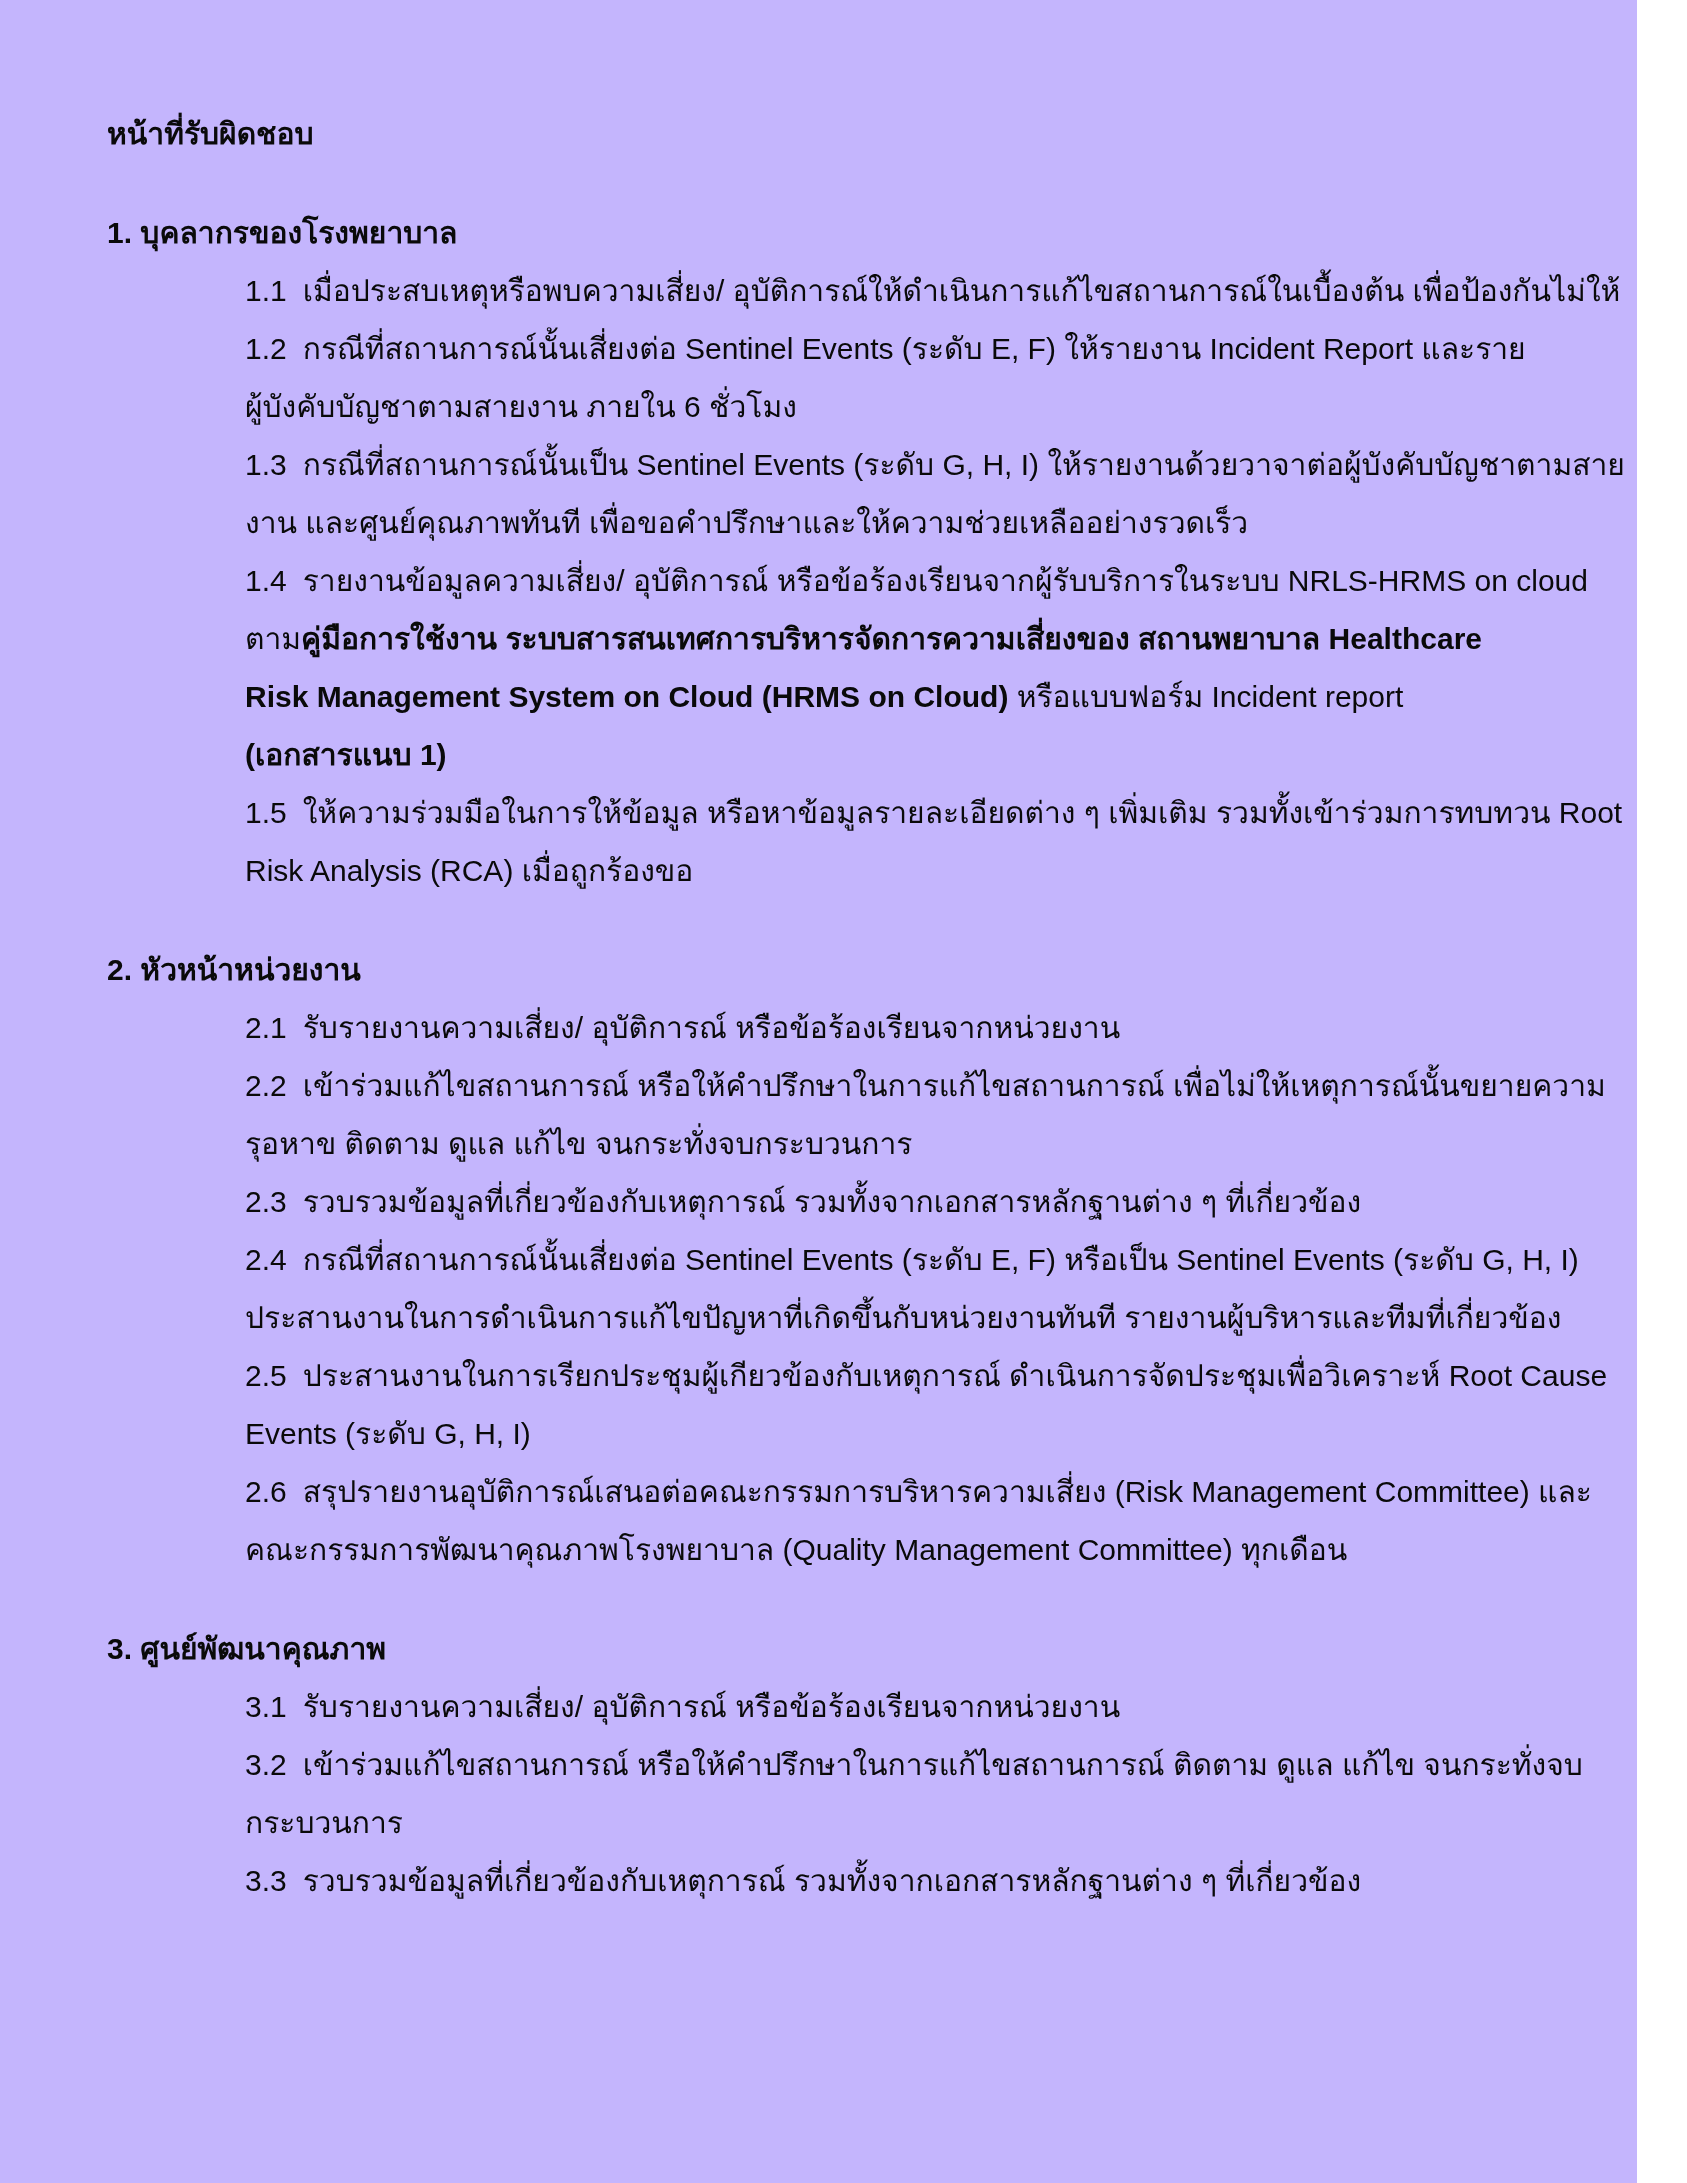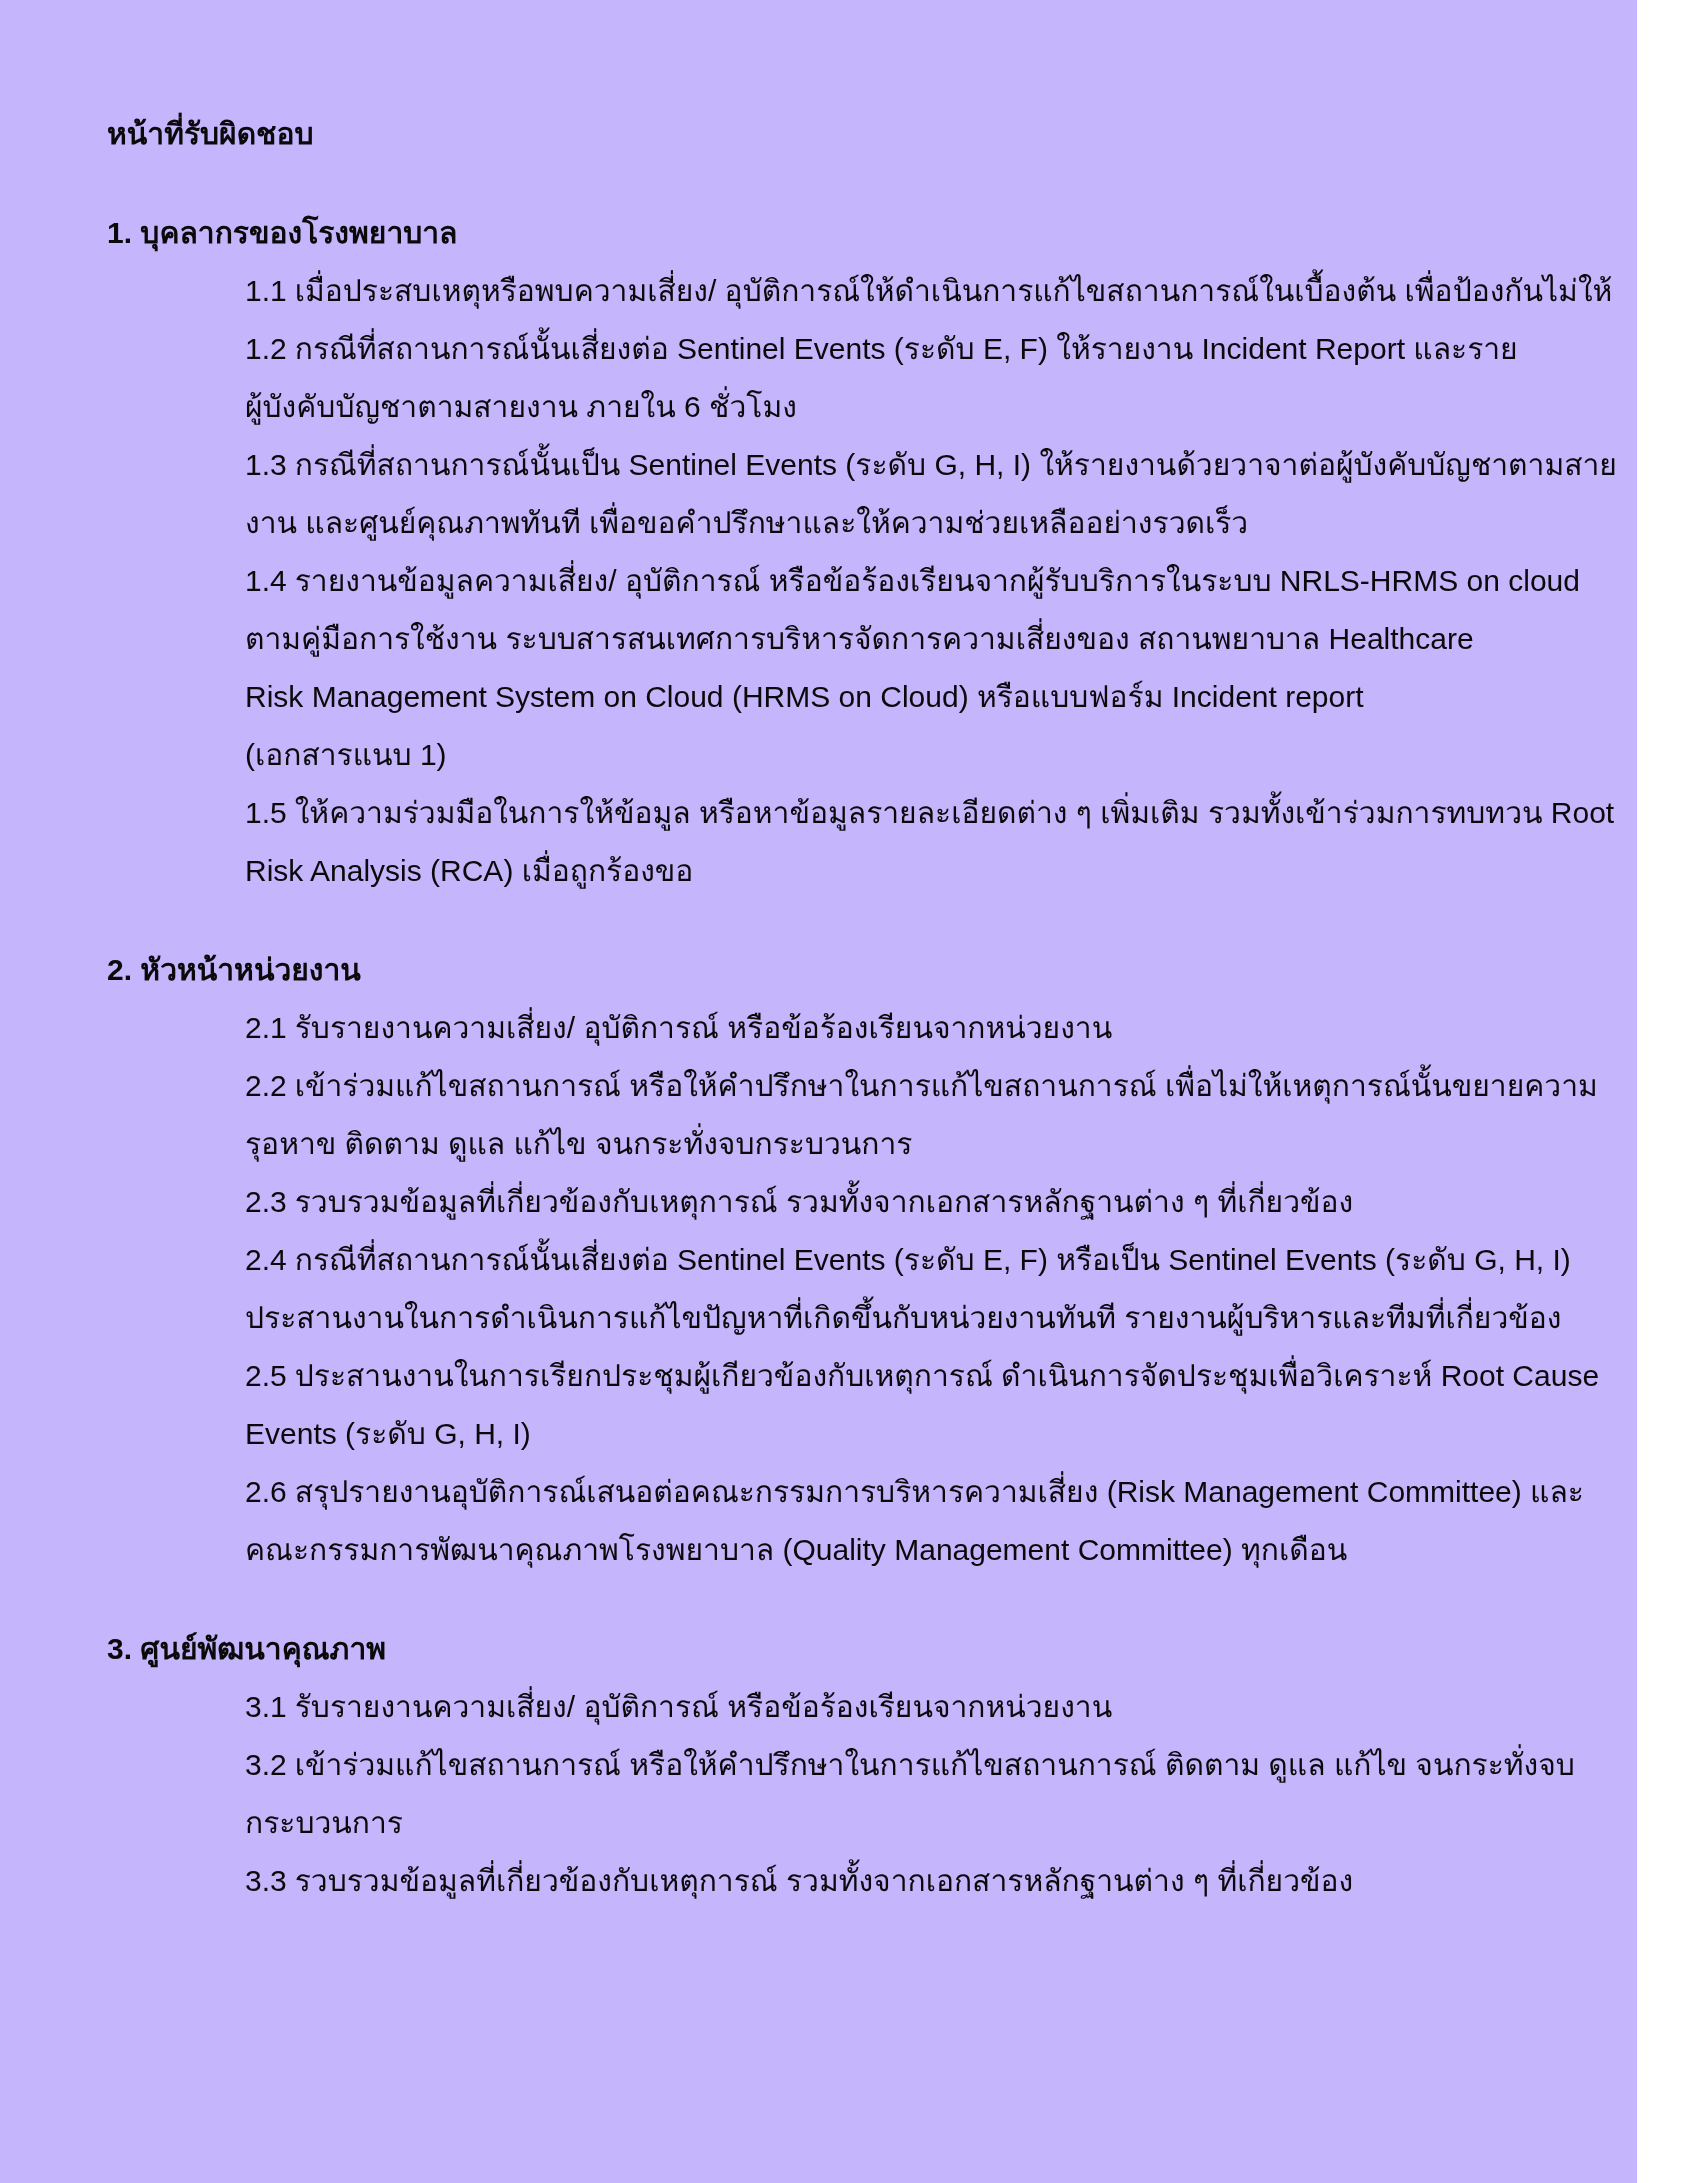--- a/index.html
+++ b/index.html
@@ -14,22 +14,22 @@
     font-size: 30px;
     line-height: 58px;
     padding: 105px 152px 0 107px;
     overflow: hidden;
   }
   .doc-title { font-weight: 700; }
   .section { margin-top: 41px; }
   .section-heading { font-weight: 700; }
   .item { padding-left: 138px; }
   .line { white-space: nowrap; }
-  .item-number { margin-right: 8px; }
-  .b { font-weight: 400; }
+  .item-number { margin-right: 16px; }
+  .b { font-weight: 700; }
 </style>
 </head>
 <body>
 
 <div class="page">
 
   <div class="doc-title">หน้าที่รับผิดชอบ</div>
 
   <div class="section">
     <div class="section-heading">1. บุคลากรของโรงพยาบาล</div>

